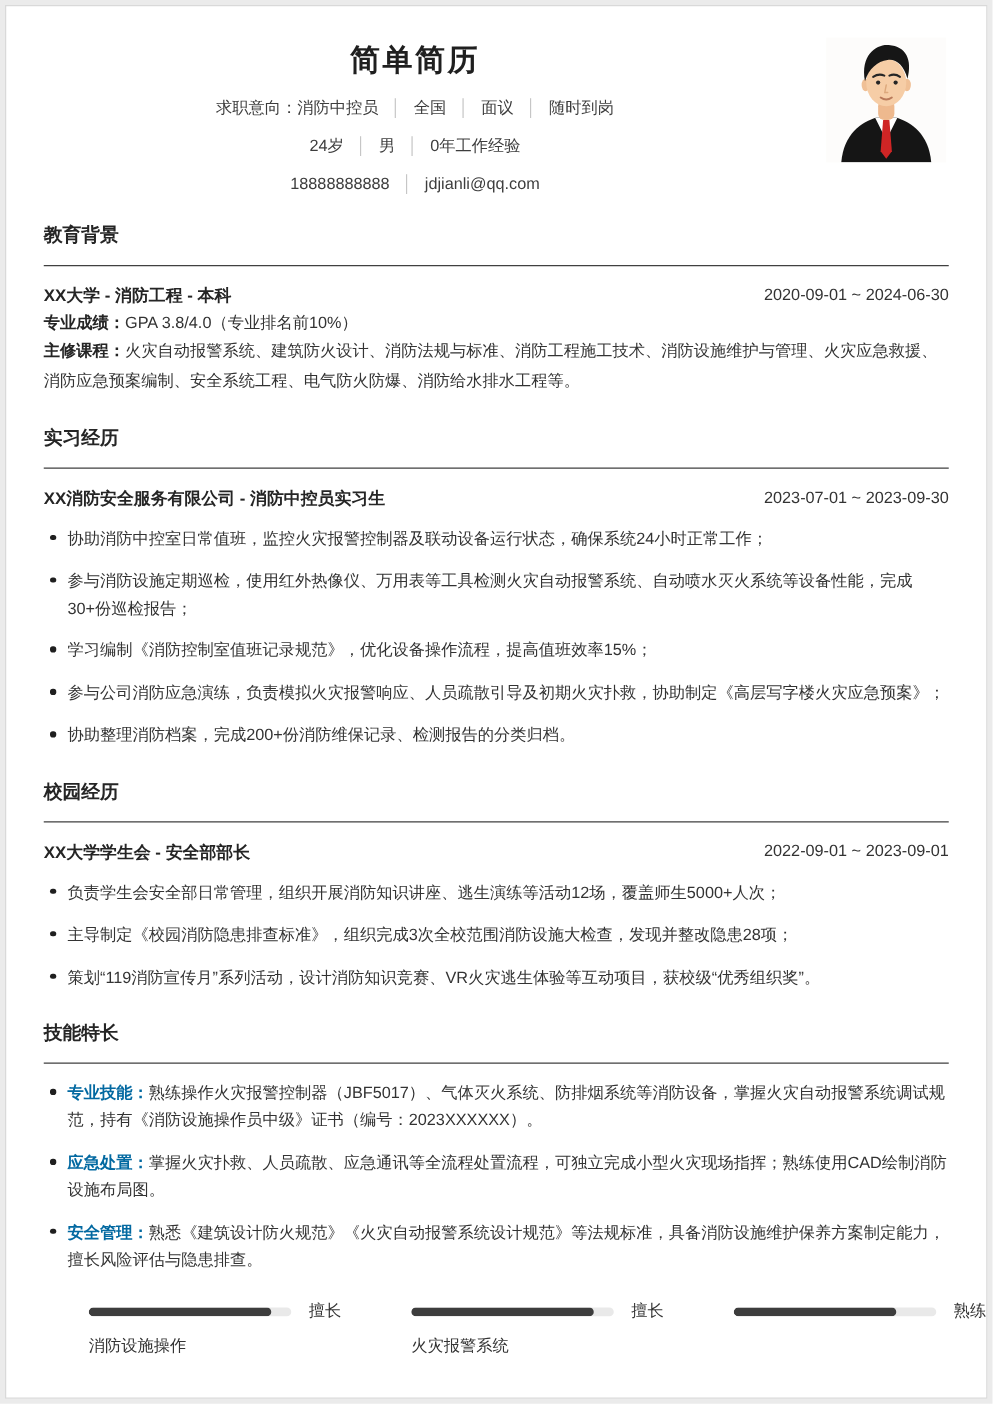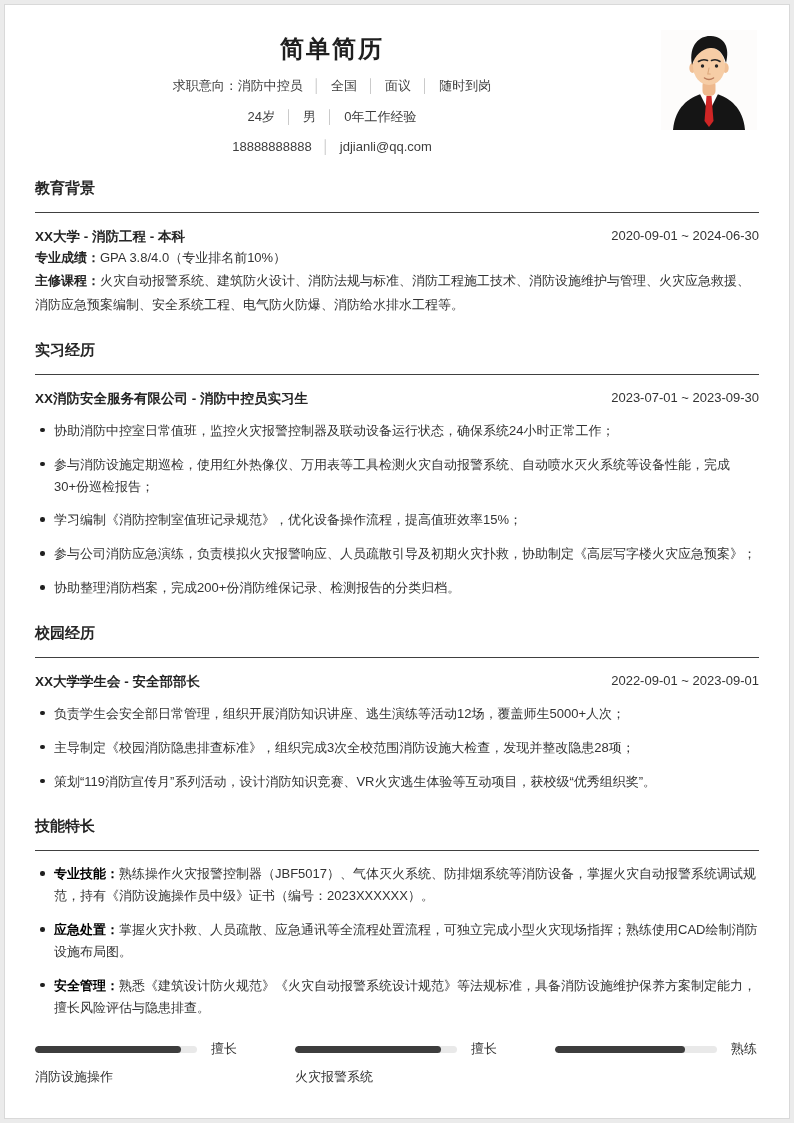--- a/index.html
+++ b/index.html
@@ -39,25 +39,25 @@
   .kv b{color:#252525;}
   ul.bullets{list-style:none;margin:5px 0 0;padding:0;}
   ul.bullets li{
     position:relative;padding-left:19px;margin-top:12px;
     font-size:13px;line-height:1.68;
   }
   ul.bullets li::before{
     content:"";position:absolute;left:5px;top:8px;
     width:4.5px;height:4.5px;border-radius:50%;background:#1f1f1f;
   }
-  ul.bullets li b{color:#000000;}
+  ul.bullets li b{color:#0369a1;}
   
   .bars{
     display:grid;grid-template-columns:repeat(3,1fr);
-    column-gap:56px;row-gap:21px;margin-top:22px;
+    column-gap:56px;row-gap:21px;margin-top:22px;margin-left:36px;
   }
   .bar-row{display:flex;align-items:center;gap:14px;}
   .bar-track{flex:0 0 162px;height:7px;border-radius:4px;background:#e9e9e9;overflow:hidden;}
   .bar-fill{height:100%;border-radius:4px;background:#3d3d3d;}
   .bar-level{font-size:13px;color:#333;white-space:nowrap;}
   .bar-name{font-size:13px;margin-top:10px;color:#333;}
 </style>
 </head>
 <body>
 

